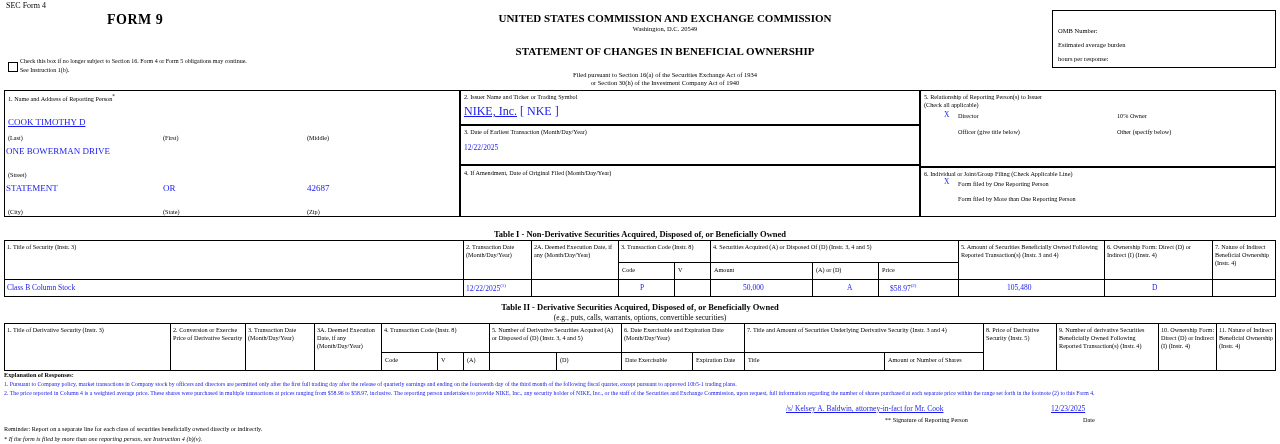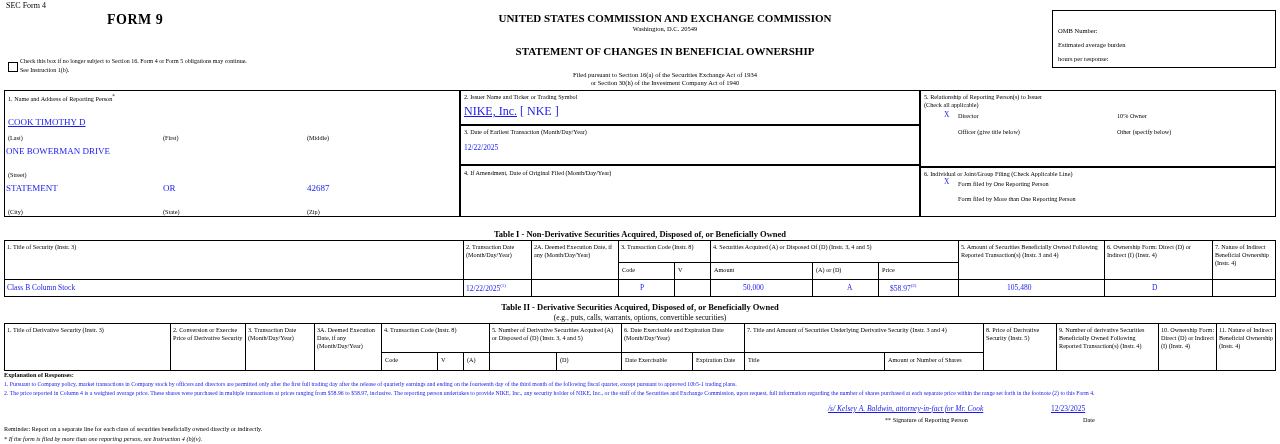--- a/index.html
+++ b/index.html
@@ -197,21 +197,21 @@
   <div class="lbl" style="left:560px;top:356px;">(D)</div>
   <div class="lbl" style="left:625px;top:356px;">Date Exercisable</div>
   <div class="lbl" style="left:696px;top:356px;">Expiration Date</div>
   <div class="lbl" style="left:748px;top:356px;">Title</div>
   <div class="lbl" style="left:888px;top:356px;">Amount or Number of Shares</div>
 
   <div class="expl" style="top:371px;font-weight:bold;">Explanation of Responses:</div>
   <div class="expl-line" style="top:381px;width:1270px;">1. Pursuant to Company policy, market transactions in Company stock by officers and directors are permitted only after the first full trading day after the release of quarterly earnings and ending on the fourteenth day of the third month of the following fiscal quarter, except pursuant to approved 10b5-1 trading plans.</div>
   <div class="expl-line" style="top:390px;width:1270px;">2. The price reported in Column 4 is a weighted average price. These shares were purchased in multiple transactions at prices ranging from $58.96 to $58.97, inclusive. The reporting person undertakes to provide NIKE, Inc., any security holder of NIKE, Inc., or the staff of the Securities and Exchange Commission, upon request, full information regarding the number of shares purchased at each separate price within the range set forth in the footnote (2) to this Form 4.</div>
 
-  <div class="sig blue ul" style="left:828px;top:404px;font-style:italic;">/s/ Kelsey A. Baldwin, attorney-in-fact for Mr. Cook</div>
+  <div class="sig blue ul" style="left:786px;top:404px;">/s/ Kelsey A. Baldwin, attorney-in-fact for Mr. Cook</div>
   <div class="sig blue ul" style="left:1051px;top:404px;">12/23/2025</div>
   <div class="sig" style="left:885px;top:416px;font-size:6.2px;">** Signature of Reporting Person</div>
   <div class="sig" style="left:1083px;top:416px;font-size:6.2px;">Date</div>
 
   <div class="reminder" style="top:425px;">Reminder: Report on a separate line for each class of securities beneficially owned directly or indirectly.</div>
   <div class="reminder" style="top:435px;font-style:italic;">* If the form is filed by more than one reporting person, see Instruction 4 (b)(v).</div>
 
 </div>
 
 </body></html>

